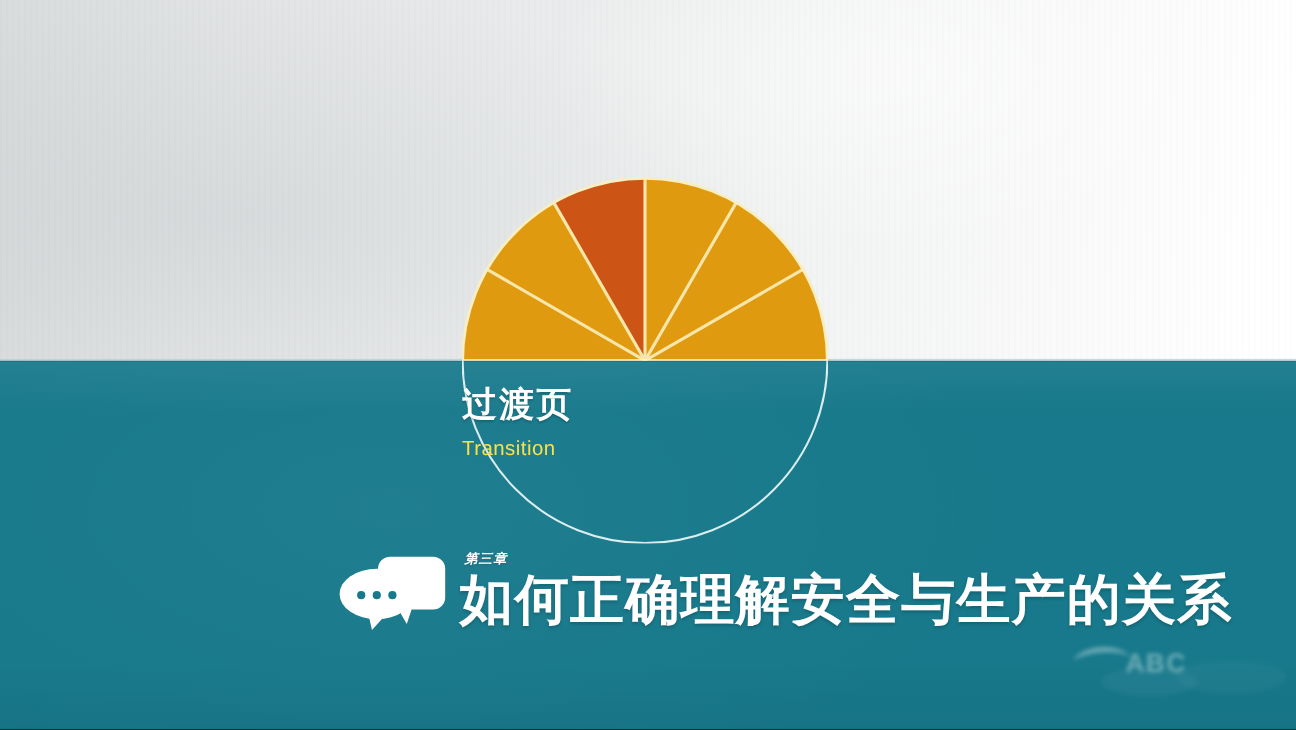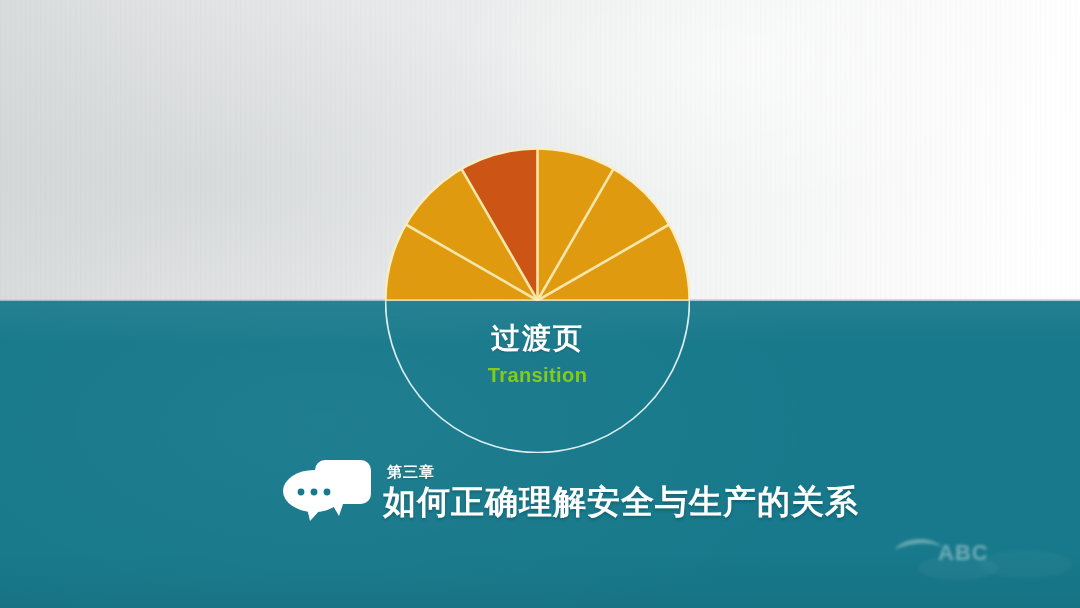--- a/index.html
+++ b/index.html
@@ -72,65 +72,65 @@
     width: 305px;
     height: 305px;
   }
   .wheel svg { display: block; }
   
   .inner-text {
     position: absolute;
     left: 385px;
     top: 320px;
     width: 305px;
-    text-align: center;
     color: #ffffff;
   }
   .inner-text .cn {
     font-size: 29px;
     font-weight: bold;
     letter-spacing: 2px;
     line-height: 1.25;
     text-shadow: 0 1px 2px rgba(0,0,0,0.18);
   }
   .inner-text .en {
     margin-top: 7px;
-    font-size: 20px;
-    font-weight: 700;
+    font-size: 17px;
+    font-weight: 400;
     line-height: 1.28;
     letter-spacing: 0.4px;
-    color: #84cc16;
+    color: #fde047;
   }
   
   .chapter {
     position: absolute;
     left: 281px;
     top: 458px;
     display: flex;
     align-items: flex-end;
   }
   .bubbles {
     width: 92px;
     height: 64px;
     flex: 0 0 auto;
     margin-right: 10px;
   }
   .bubbles svg { display: block; }
   .chapter-text { padding-bottom: 1px; }
   .chapter-num {
-    font-size: 15px;
+    font-size: 11px;
     color: #ffffff;
     font-weight: bold;
     letter-spacing: 1px;
     margin-left: 4px;
     margin-bottom: 2px;
     text-shadow: 0 1px 2px rgba(0,0,0,0.16);
+    font-style: italic;
   }
   .chapter-title {
-    font-size: 33px;
+    font-size: 45px;
     font-weight: bold;
     color: #ffffff;
     letter-spacing: 1px;
     line-height: 1.12;
     white-space: nowrap;
     text-shadow: 0 2px 3px rgba(0,0,0,0.20);
   }
   
   .watermark {
     position: absolute;

